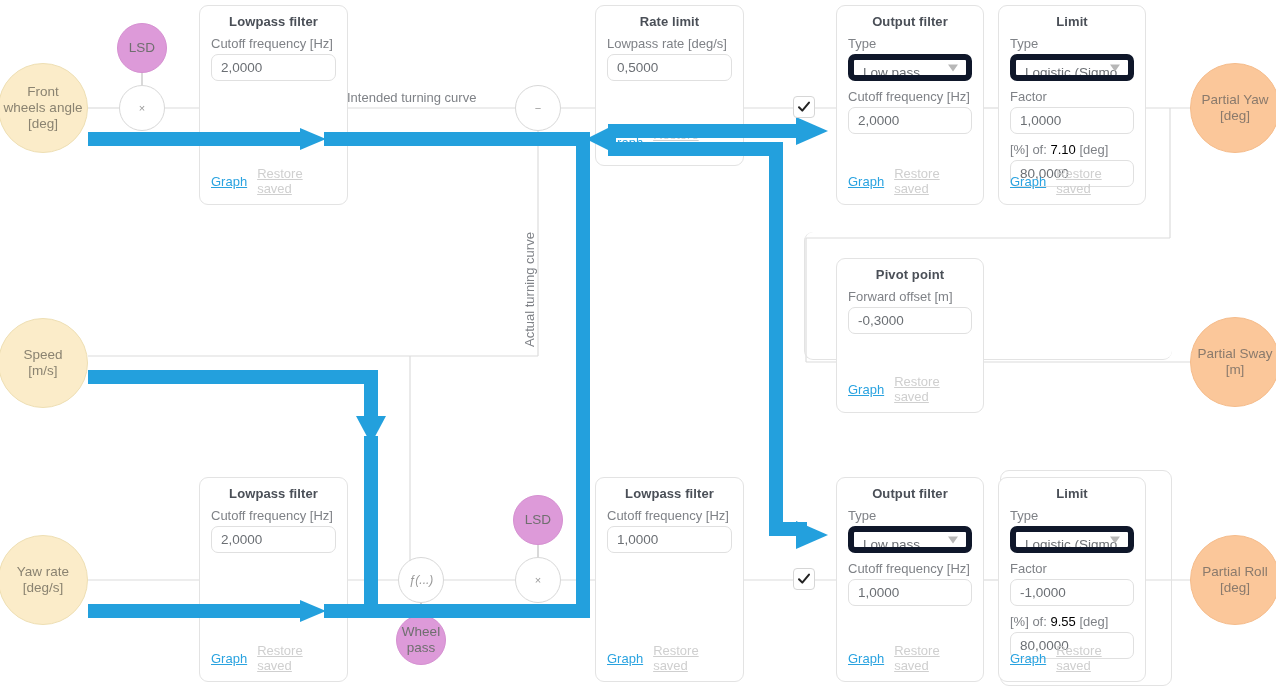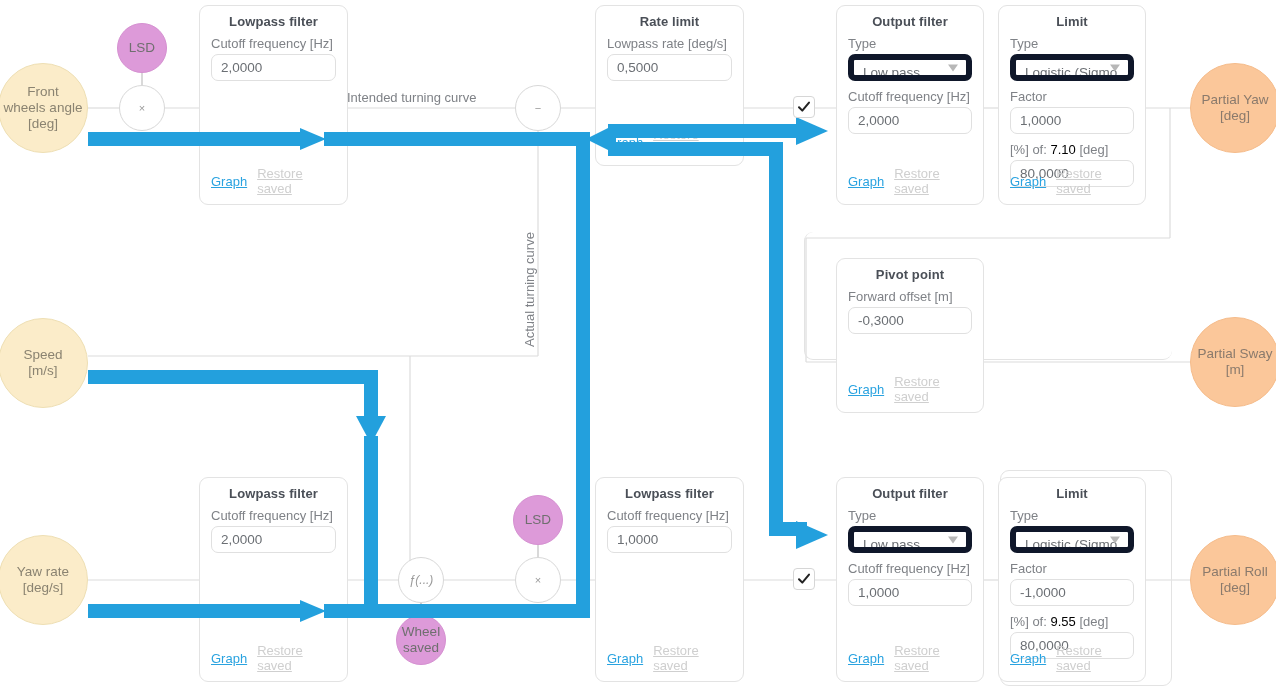--- a/index.html
+++ b/index.html
@@ -306,21 +306,21 @@
     <span>LSD</span>
   </div>
 
   <div class="node node-param" style="left:513px; top:495px; width:50px; height:50px;">
     <span>LSD</span>
   </div>
 
   <div class="node node-param" style="left:396px; top:615px; width:50px; height:50px;">
     <div>
       <div>Wheel</div>
-      <div>saved</div>
+      <div>pass</div>
     </div>
   </div>
 
   <div class="node node-op" style="left:119px; top:85px; width:46px; height:46px;">
     <span>×</span>
   </div>
 
   <div class="node node-op" style="left:515px; top:85px; width:46px; height:46px;">
     <span>−</span>
   </div>

